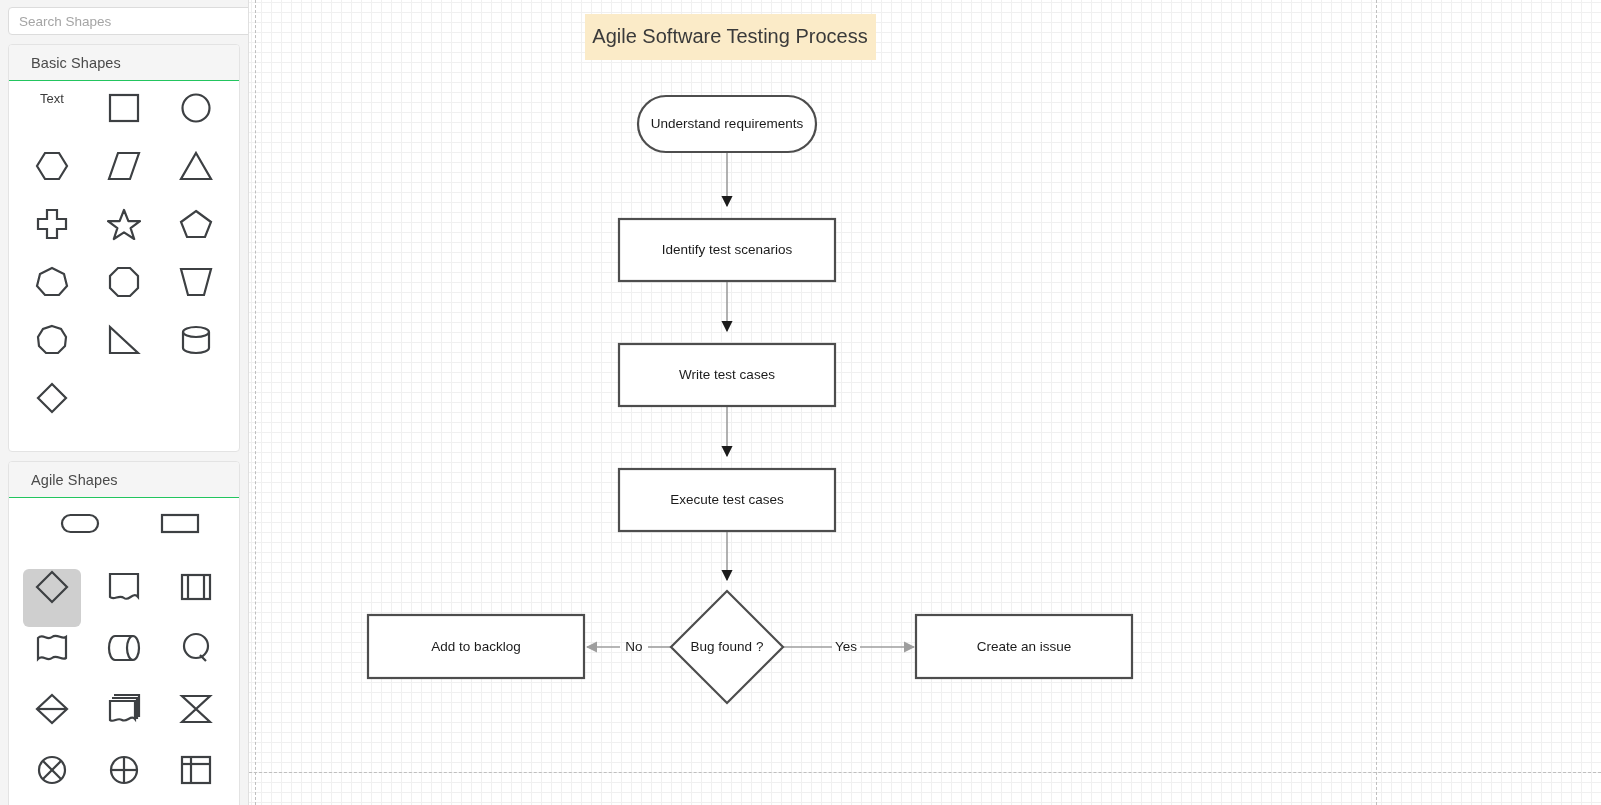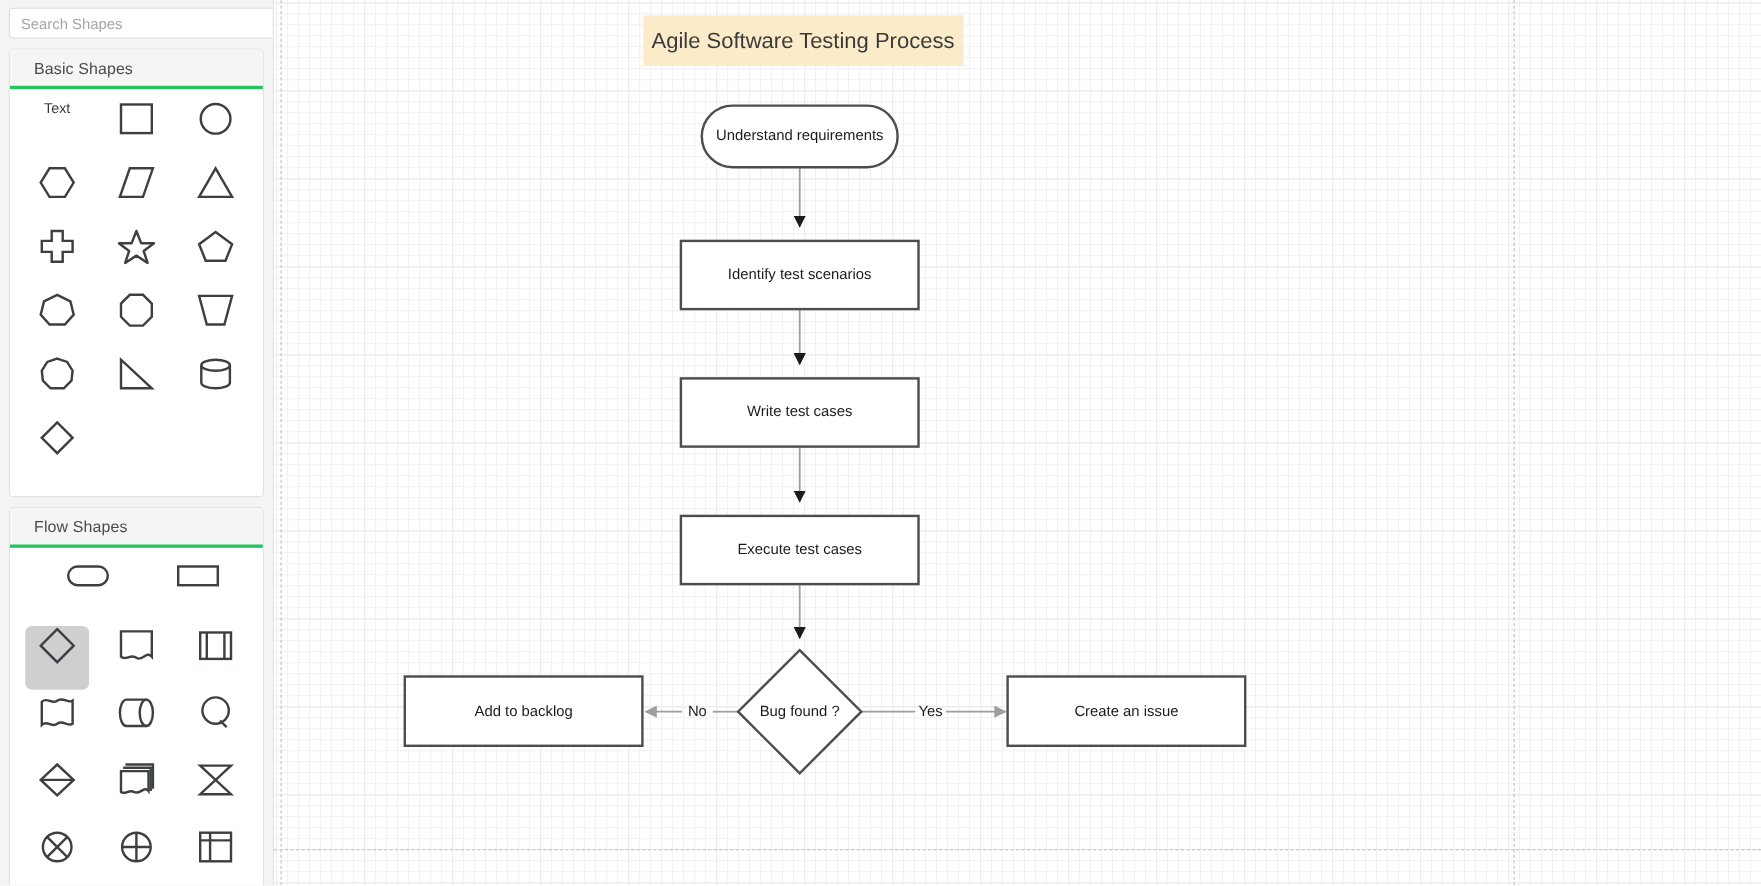--- a/index.html
+++ b/index.html
@@ -53,21 +53,21 @@
     background: #ffffff;
     border: 1px solid #e3e3e3;
     border-radius: 4px;
     margin-bottom: 9px;
     overflow: hidden;
   }
   .section-header {
     height: 36px;
     line-height: 36px;
     background: #f5f5f5;
-    border-bottom: 3px solid #22c55e;
+    border-bottom: 1px solid #22c55e;
     padding-left: 22px;
     font-size: 14.5px;
     color: #4a4a4a;
     letter-spacing: .1px;
   }
   .section-body {
     padding: 10px 0 12px 0;
     display: flex;
     flex-wrap: wrap;
   }
@@ -260,21 +260,21 @@
         <div class="shape-cell">
           <svg width="34" height="34" viewBox="0 0 34 34">
             <polygon points="17,3 31,17 17,31 3,17" fill="none" stroke="#3d4043" stroke-width="2.2"></polygon>
           </svg>
         </div>
 
       </div>
     </div>
 
     <div class="section">
-      <div class="section-header">Flow Shapes</div>
+      <div class="section-header">Agile Shapes</div>
       <div class="section-body" id="flow-body">
 
         <div class="shape-cell wide-gap">
           <svg width="40" height="30" viewBox="0 0 40 30">
             <rect x="2" y="7" width="36" height="17" rx="8.5" ry="8.5" fill="none" stroke="#3d4043" stroke-width="2.2"></rect>
           </svg>
         </div>
         <div class="shape-cell wide-gap">
           <svg width="40" height="30" viewBox="0 0 40 30">
             <rect x="2" y="7" width="36" height="17" fill="none" stroke="#3d4043" stroke-width="2.2"></rect>

